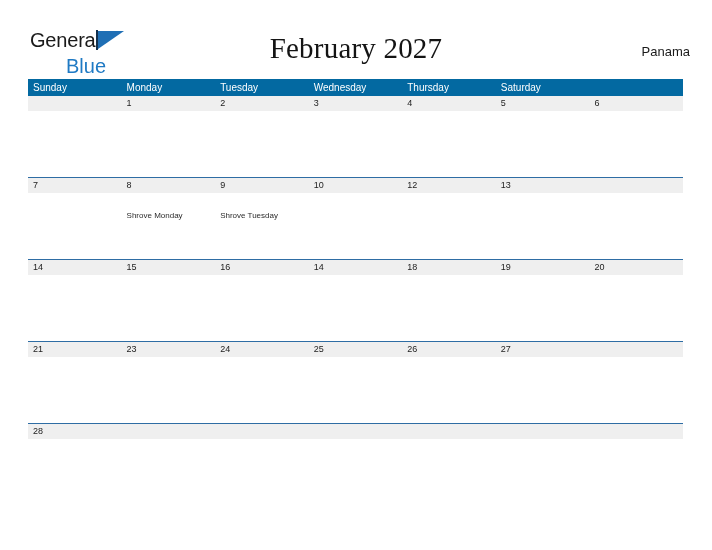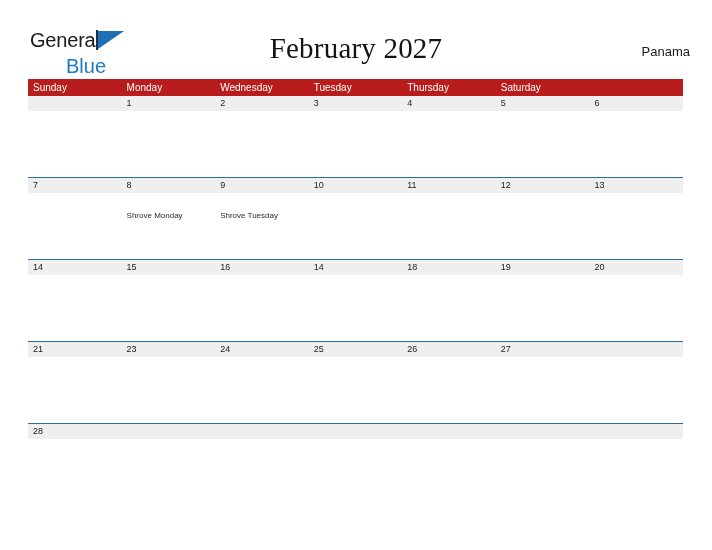--- a/index.html
+++ b/index.html
@@ -88,21 +88,21 @@
   
   .calendar {
     position: absolute;
     left: 28px;
     top: 79px;
     width: 655px;
   }
 
   .weekday-row {
     display: flex;
-    background: #b91c1c;
+    background: #0369a1;
     height: 17px;
   }
   .weekday-cell {
     width: 93.571px;
     box-sizing: border-box;
     padding-left: 5px;
     color: #ffffff;
     font-size: 10px;
     line-height: 17px;
     white-space: nowrap;
@@ -174,22 +174,22 @@
   <div class="cal-title">February 2027</div>
 
   <div class="country-label">Panama</div>
 
 </div>
 
 <div class="calendar">
   <div class="weekday-row" id="weekday-row">
       <div class="weekday-cell">Sunday</div>
       <div class="weekday-cell">Monday</div>
+      <div class="weekday-cell">Tuesday</div>
       <div class="weekday-cell">Wednesday</div>
-      <div class="weekday-cell">Tuesday</div>
       <div class="weekday-cell">Thursday</div>
       <div class="weekday-cell">Saturday</div>
     </div>
   <div id="weeks-container">
       <div class="week-row">
         <div class="date-band"></div>
         <div class="day-cells">
           <div class="day-cell">
             <span class="day-number"></span>
           </div>
@@ -228,23 +228,20 @@
           <div class="day-cell">
             <span class="day-number">9</span>
             <div class="event-list">
               <div class="event-item">Shrove Tuesday</div>
             </div>
           </div>
           <div class="day-cell">
             <span class="day-number">10</span>
           </div>
           <div class="day-cell">
-            <span class="day-number">11</span>
-          </div>
-          <div class="day-cell">
             <span class="day-number">12</span>
           </div>
           <div class="day-cell">
             <span class="day-number">13</span>
           </div>
         </div>
       </div>
       <div class="week-row">
         <div class="date-band"></div>
         <div class="day-cells">

